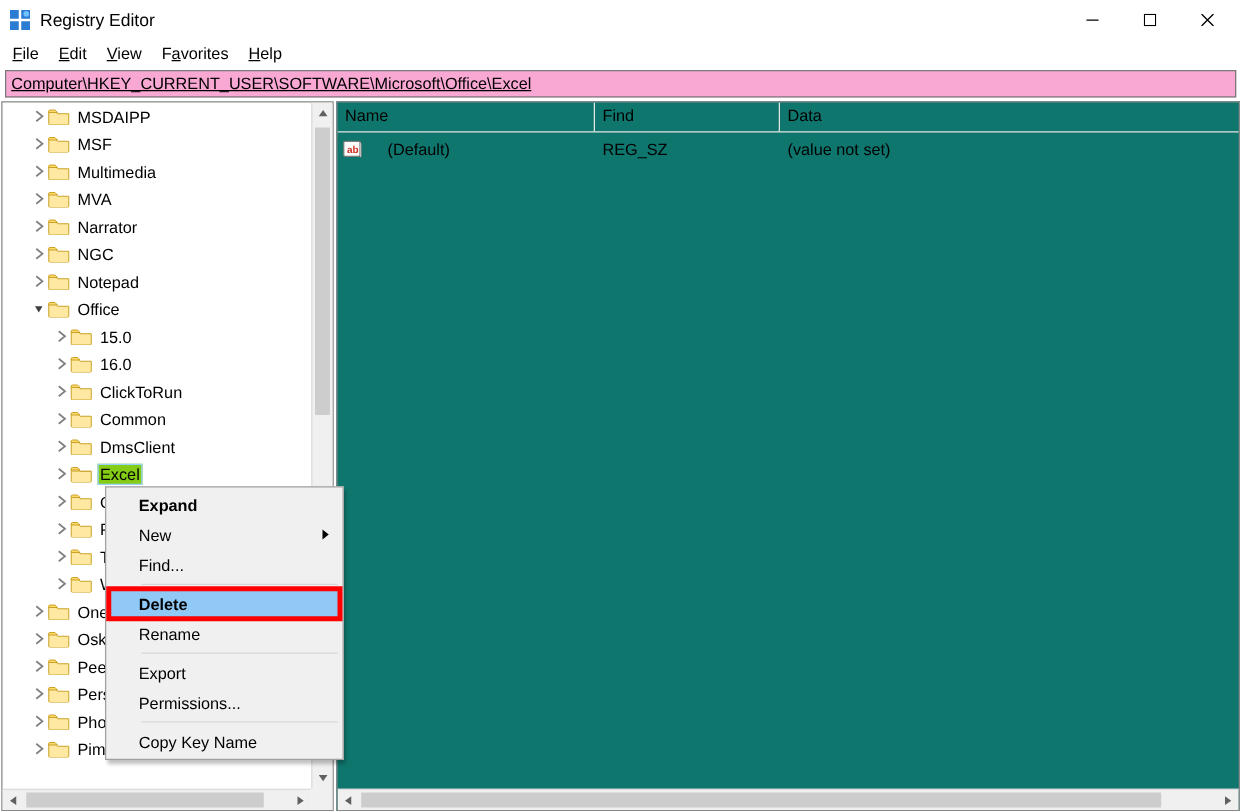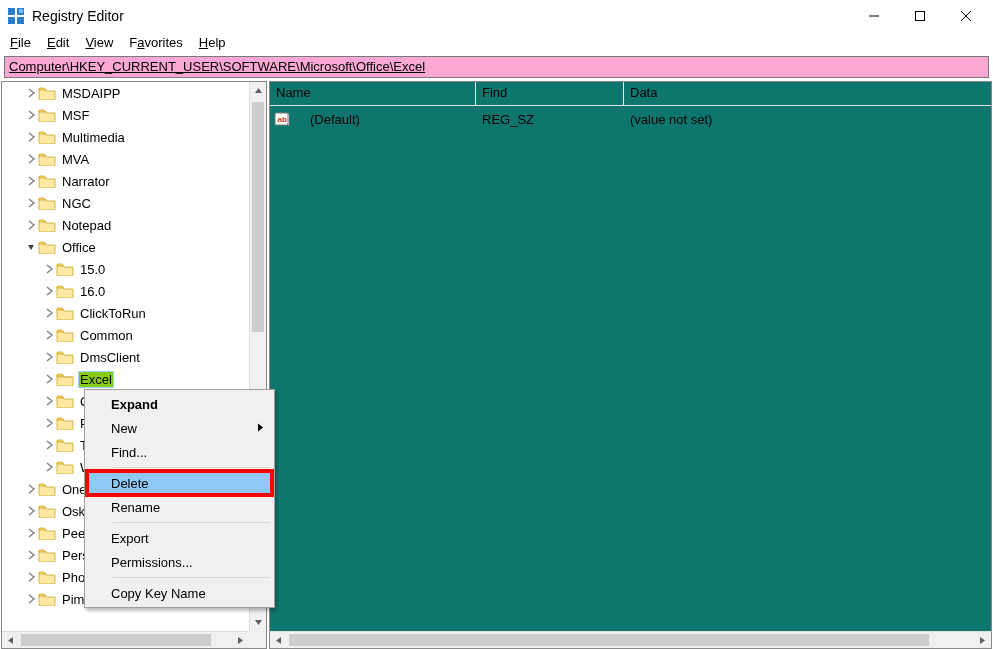--- a/index.html
+++ b/index.html
@@ -89,21 +89,21 @@
     background: #f0f0f0;
     border: 1px solid #a0a0a0;
     box-shadow: 2px 3px 3px rgba(0,0,0,.25);
     padding: 2px;
     font-size: 13px;
     z-index: 10;
   }
   .ctx-item { height: 24px; display:flex; align-items:center; padding:0 24px 0 24px; position:relative; }
   .ctx-item.bold { font-weight:700; }
   .ctx-item.selected { background:#90c8f6; }
-  .ctx-item.highlight-red { outline:4px solid #ff0000; outline-offset:-2px; }
+  .ctx-item.highlight-red { outline:4px solid #ff0000; outline-offset:-2px;font-weight:bold; }
   .ctx-item .sub-arrow { position:absolute; right:8px; top:50%; transform:translateY(-50%); }
   .ctx-sep { height:1px; margin:3px 2px 3px 26px; background:#d7d7d7; }
 
   .folder-svg { width:18px; height:14px; }
   .str-icon { width:16px; height:16px; }
 </style>
 </head>
 <body>
 
 <div class="titlebar">

